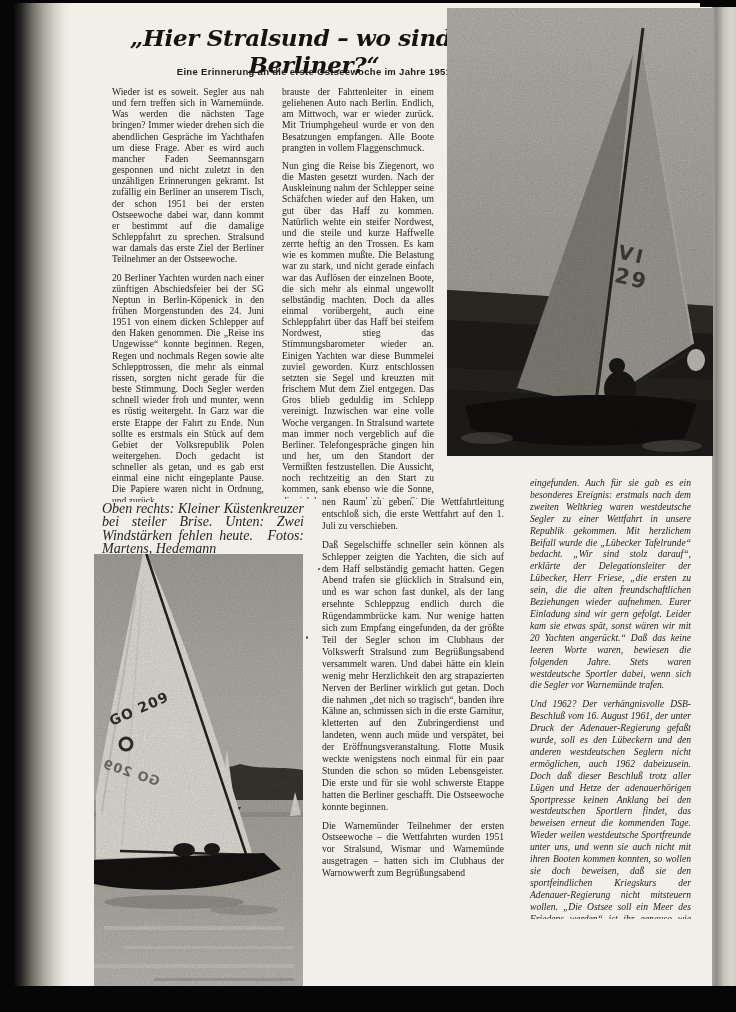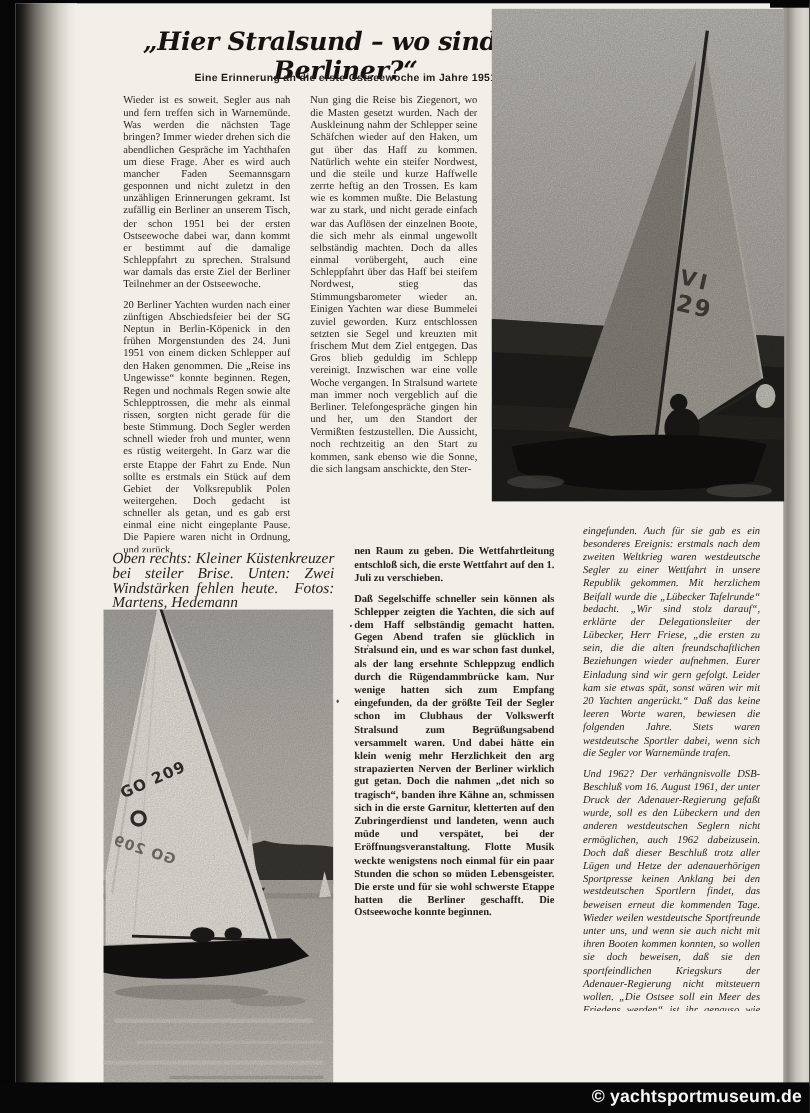--- a/index.html
+++ b/index.html
@@ -20,21 +20,21 @@
       letter-spacing:-0.3px; color:#14130f; }
   .subtitle { position:absolute; left:96px; top:66px; width:436px; text-align:center;
       font-family:"Liberation Sans", sans-serif; font-weight:700; font-size:9.5px;
       letter-spacing:0.3px; color:#21201c; }
 
   
   .bt { font-size:9.6px; line-height:11.15px; text-align:justify; color:#262420; }
   .bt p { margin:0 0 7px 10px; hyphens:auto; -webkit-hyphens:auto; }
   .col1 { position:absolute; left:102px; top:86px;  width:162px; height:416px; overflow:hidden; }
   .col2 { position:absolute; left:272px; top:86px;  width:162px; height:413px; overflow:hidden; }
-  .midcol { position:absolute; left:312px; top:496px; width:192px; height:452px; overflow:hidden; line-height:11.9px;font-weight:bold; }
+  .midcol { position:absolute; left:312px; top:496px; width:192px; height:452px; overflow:hidden; line-height:11.9px; }
   .col3 { position:absolute; left:520px; top:477px; width:171px; height:442px; overflow:hidden; line-height:11.9px;font-style:italic; }
 
   .caption { position:absolute; left:102px; top:502px; width:202px;
       font-style:italic; font-size:14px; line-height:13.4px; color:#262420; text-align:justify; }
   .caption .credit { margin-left:8px; }
 
   .photo-tr { position:absolute; left:447px; top:8px;  width:266px; height:448px; }
   .photo-bl { position:absolute; left:94px;  top:554px; width:209px; height:432px; }
   .photo-tr svg, .photo-bl svg { display:block; }
 
@@ -58,31 +58,33 @@
 
   <div class="title">„Hier Stralsund – wo sind die Berliner?“</div>
   <div class="subtitle">Eine Erinnerung an die erste Ostseewoche im Jahre 1951</div>
 
   <div class="col1 bt">
     <p>Wieder ist es soweit. Segler aus nah und fern treffen sich in Warnemünde. Was werden die nächsten Tage bringen? Immer wieder drehen sich die abendlichen Gespräche im Yachthafen um diese Frage. Aber es wird auch mancher Faden Seemannsgarn gesponnen und nicht zuletzt in den unzähligen Erinnerungen gekramt. Ist zufällig ein Berliner an unserem Tisch, der schon 1951 bei der ersten Ostseewoche dabei war, dann kommt er bestimmt auf die damalige Schleppfahrt zu sprechen. Stralsund war damals das erste Ziel der Berliner Teilnehmer an der Ostseewoche.</p>
     <p>20 Berliner Yachten wurden nach einer zünftigen Abschiedsfeier bei der SG Neptun in Berlin-Köpenick in den frühen Morgenstunden des 24. Juni 1951 von einem dicken Schlepper auf den Haken genommen. Die „Reise ins Ungewisse“ konnte beginnen. Regen, Regen und nochmals Regen sowie alte Schlepptrossen, die mehr als einmal rissen, sorgten nicht gerade für die beste Stimmung. Doch Segler werden schnell wieder froh und munter, wenn es rüstig weitergeht. In Garz war die erste Etappe der Fahrt zu Ende. Nun sollte es erstmals ein Stück auf dem Gebiet der Volksrepublik Polen weitergehen. Doch gedacht ist schneller als getan, und es gab erst einmal eine nicht eingeplante Pause. Die Papiere waren nicht in Ordnung, und zurück</p>
   </div>
 
   <div class="col2 bt">
+    <p>brauste der Fahrtenleiter in einem geliehenen Auto nach Berlin. Endlich, am Mittwoch, war er wieder zurück. Mit Triumphgeheul wurde er von den Besatzungen empfangen. Alle Boote prangten in vollem Flaggenschmuck.</p>
     <p>Nun ging die Reise bis Ziegenort, wo die Masten gesetzt wurden. Nach der Auskleinung nahm der Schlepper seine Schäfchen wieder auf den Haken, um gut über das Haff zu kommen. Natürlich wehte ein steifer Nordwest, und die steile und kurze Haffwelle zerrte heftig an den Trossen. Es kam wie es kommen mußte. Die Belastung war zu stark, und nicht gerade einfach war das Auflösen der einzelnen Boote, die sich mehr als einmal ungewollt selbständig machten. Doch da alles einmal vorübergeht, auch eine Schleppfahrt über das Haff bei steifem Nordwest, stieg das Stimmungsbarometer wieder an. Einigen Yachten war diese Bummelei zuviel geworden. Kurz entschlossen setzten sie Segel und kreuzten mit frischem Mut dem Ziel entgegen. Das Gros blieb geduldig im Schlepp vereinigt. Inzwischen war eine volle Woche vergangen. In Stralsund wartete man immer noch vergeblich auf die Berliner. Telefongespräche gingen hin und her, um den Standort der Vermißten festzustellen. Die Aussicht, noch rechtzeitig an den Start zu kommen, sank ebenso wie die Sonne, die sich langsam anschickte, den Ster-</p>
   </div>
 
   <div class="caption">
     <span>Oben rechts: Kleiner Küstenkreuzer bei steiler Brise. Unten: Zwei Windstärken fehlen heute.</span>
     <span class="credit">Fotos: Martens, Hedemann</span>
   </div>
 
   <div class="midcol bt">
     <p>nen Raum zu geben. Die Wettfahrtleitung entschloß sich, die erste Wettfahrt auf den 1. Juli zu verschieben.</p>
     <p>Daß Segelschiffe schneller sein können als Schlepper zeigten die Yachten, die sich auf dem Haff selbständig gemacht hatten. Gegen Abend trafen sie glücklich in Stralsund ein, und es war schon fast dunkel, als der lang ersehnte Schleppzug endlich durch die Rügendammbrücke kam. Nur wenige hatten sich zum Empfang eingefunden, da der größte Teil der Segler schon im Clubhaus der Volkswerft Stralsund zum Begrüßungsabend versammelt waren. Und dabei hätte ein klein wenig mehr Herzlichkeit den arg strapazierten Nerven der Berliner wirklich gut getan. Doch die nahmen „det nich so tragisch“, banden ihre Kähne an, schmissen sich in die erste Garnitur, kletterten auf den Zubringerdienst und landeten, wenn auch müde und verspätet, bei der Eröffnungsveranstaltung. Flotte Musik weckte wenigstens noch einmal für ein paar Stunden die schon so müden Lebensgeister. Die erste und für sie wohl schwerste Etappe hatten die Berliner geschafft. Die Ostseewoche konnte beginnen.</p>
+    <p>Die Warnemünder Teilnehmer der ersten Ostseewoche – die Wettfahrten wurden 1951 vor Stralsund, Wismar und Warnemünde ausgetragen – hatten sich im Clubhaus der Warnowwerft zum Begrüßungsabend</p>
   </div>
 
   <div class="col3 bt">
     <p>eingefunden. Auch für sie gab es ein besonderes Ereignis: erstmals nach dem zweiten Weltkrieg waren westdeutsche Segler zu einer Wettfahrt in unsere Republik gekommen. Mit herzlichem Beifall wurde die „Lübecker Tafelrunde“ bedacht. „Wir sind stolz darauf“, erklärte der Delegationsleiter der Lübecker, Herr Friese, „die ersten zu sein, die die alten freundschaftlichen Beziehungen wieder aufnehmen. Eurer Einladung sind wir gern gefolgt. Leider kam sie etwas spät, sonst wären wir mit 20 Yachten angerückt.“ Daß das keine leeren Worte waren, bewiesen die folgenden Jahre. Stets waren westdeutsche Sportler dabei, wenn sich die Segler vor Warnemünde trafen.</p>
     <p>Und 1962? Der verhängnisvolle DSB-Beschluß vom 16. August 1961, der unter Druck der Adenauer-Regierung gefaßt wurde, soll es den Lübeckern und den anderen westdeutschen Seglern nicht ermöglichen, auch 1962 dabeizusein. Doch daß dieser Beschluß trotz aller Lügen und Hetze der adenauerhörigen Sportpresse keinen Anklang bei den westdeutschen Sportlern findet, das beweisen erneut die kommenden Tage. Wieder weilen westdeutsche Sportfreunde unter uns, und wenn sie auch nicht mit ihren Booten kommen konnten, so wollen sie doch beweisen, daß sie den sportfeindlichen Kriegskurs der Adenauer-Regierung nicht mitsteuern wollen. „Die Ostsee soll ein Meer des Friedens werden“ ist ihr genauso wie unser Wahlspruch.</p>
   </div>
 
   <div class="photo-tr">
     <svg width="266" height="448" viewBox="0 0 266 448">
       <defs>
@@ -169,17 +171,14 @@
       <rect width="209" height="432" filter="url(#grainB)" opacity="0.2"></rect>
     </svg>
   </div>
 
   <div>
     <div class="speck" style="left:318px;top:568px;width:2px;height:2px;"></div>
     <div class="speck" style="left:306px;top:636px;width:2px;height:3px;"></div>
     <div class="speck" style="left:334px;top:586px;width:1px;height:2px;"></div>
   </div>
 
-  <div class="bottom-bar">
-    <span class="watermark">© yachtsportmuseum.de</span>
-  </div>
 
 </div>
 
 </body></html>

